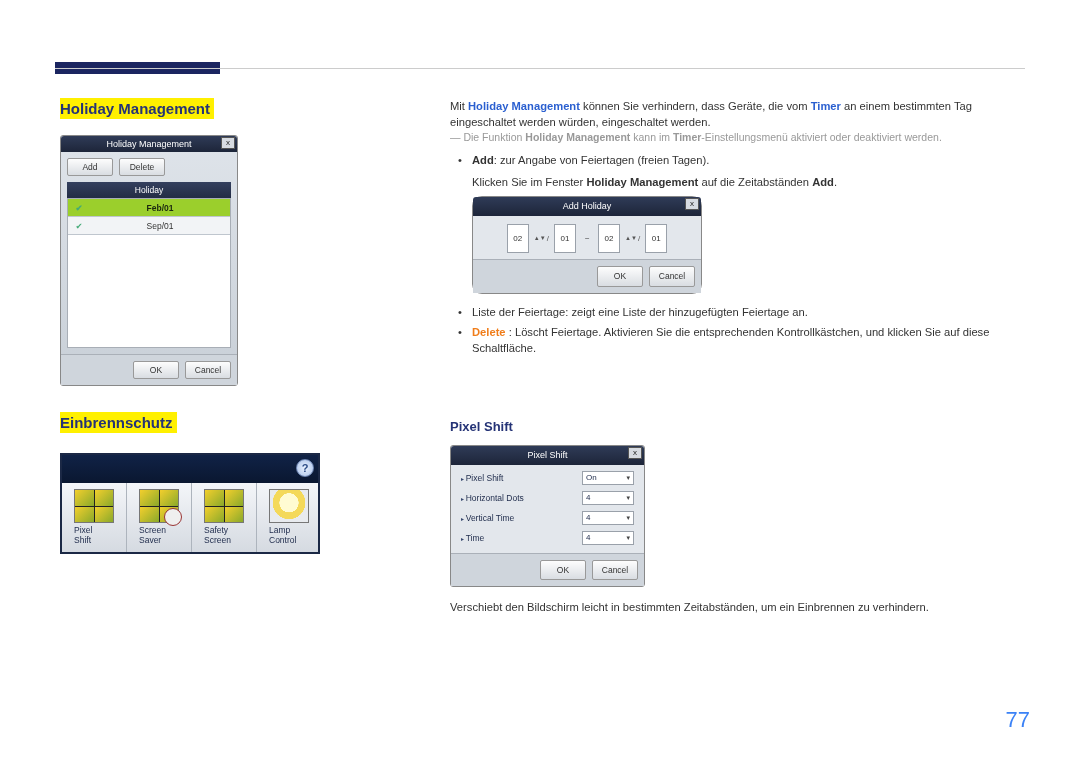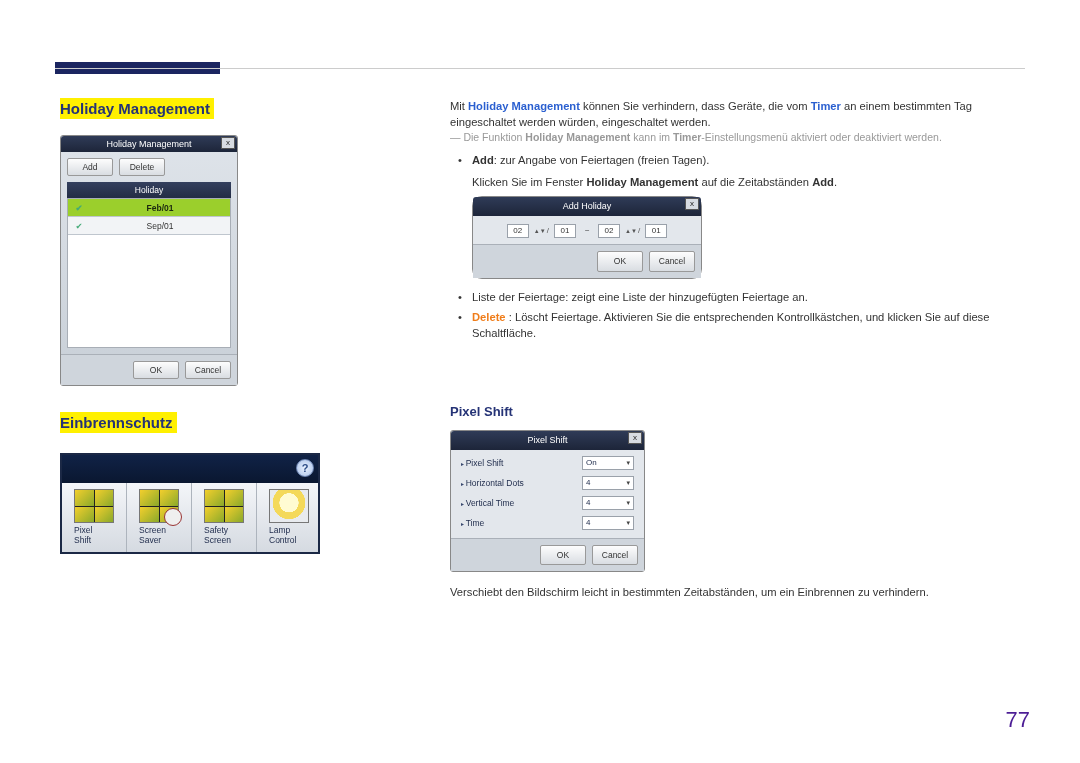--- a/index.html
+++ b/index.html
@@ -132,21 +132,21 @@
   
   .panel2 { width: 230px; border-radius: 10px; }
   .date-row {
     display: flex; align-items: center; gap: 5px;
     justify-content: center; padding: 8px 2px 6px;
     font-size: 8px;
     background: #e3e7ec;
   }
   .date-field {
     background: #fff; border: 1px solid #9aa1aa;
-    width: 22px; height: 14px; font-size: 8px;
+    width: 22px; height: 29px; font-size: 8px;
     display: inline-flex; align-items: center; justify-content: center;
   }
   .date-sep { color: #555; }
   .date-arrows { width: 8px; display: flex; flex-direction: column; font-size: 6px; line-height: 5px; color: #555; }
 
   
   .ps-panel { width: 195px; }
   .ps-body { background: #e3e7ec; padding: 6px 10px 2px; }
   .ps-row { display: flex; justify-content: space-between; align-items: center; font-size: 8.5px; margin-bottom: 6px; color: #1d2a4a; }
   .ps-row .ps-lab::before { content: "▸ "; color: #3a4a70; font-size: 6px; }
@@ -198,21 +198,21 @@
     content: ""; position: absolute; width: 16px; height: 16px; border-radius: 50%;
     background: #efefef; border: 1px solid #933; bottom: -4px; right: -4px;
   }
   .strip-label { font-size: 8.5px; color: #1d2a4a; line-height: 1.15; }
 
   .page-num {
     position: absolute;
     right: 50px;
     bottom: 30px;
     font-size: 22px;
-    color: #4c1d95;
+    color: #3b82f6;
   }
 </style>
 </head>
 <body>
 
 <div class="top-rule-navy"></div>
 <div class="top-rule"></div>
 
 <div class="left-col">
 

